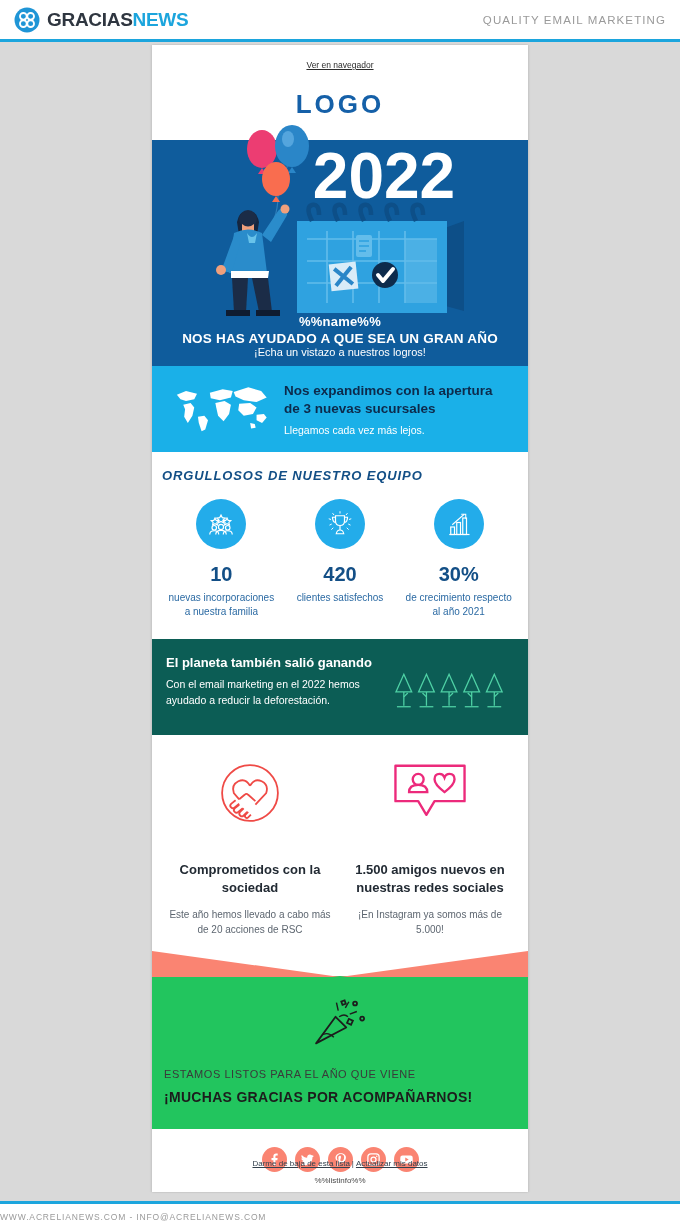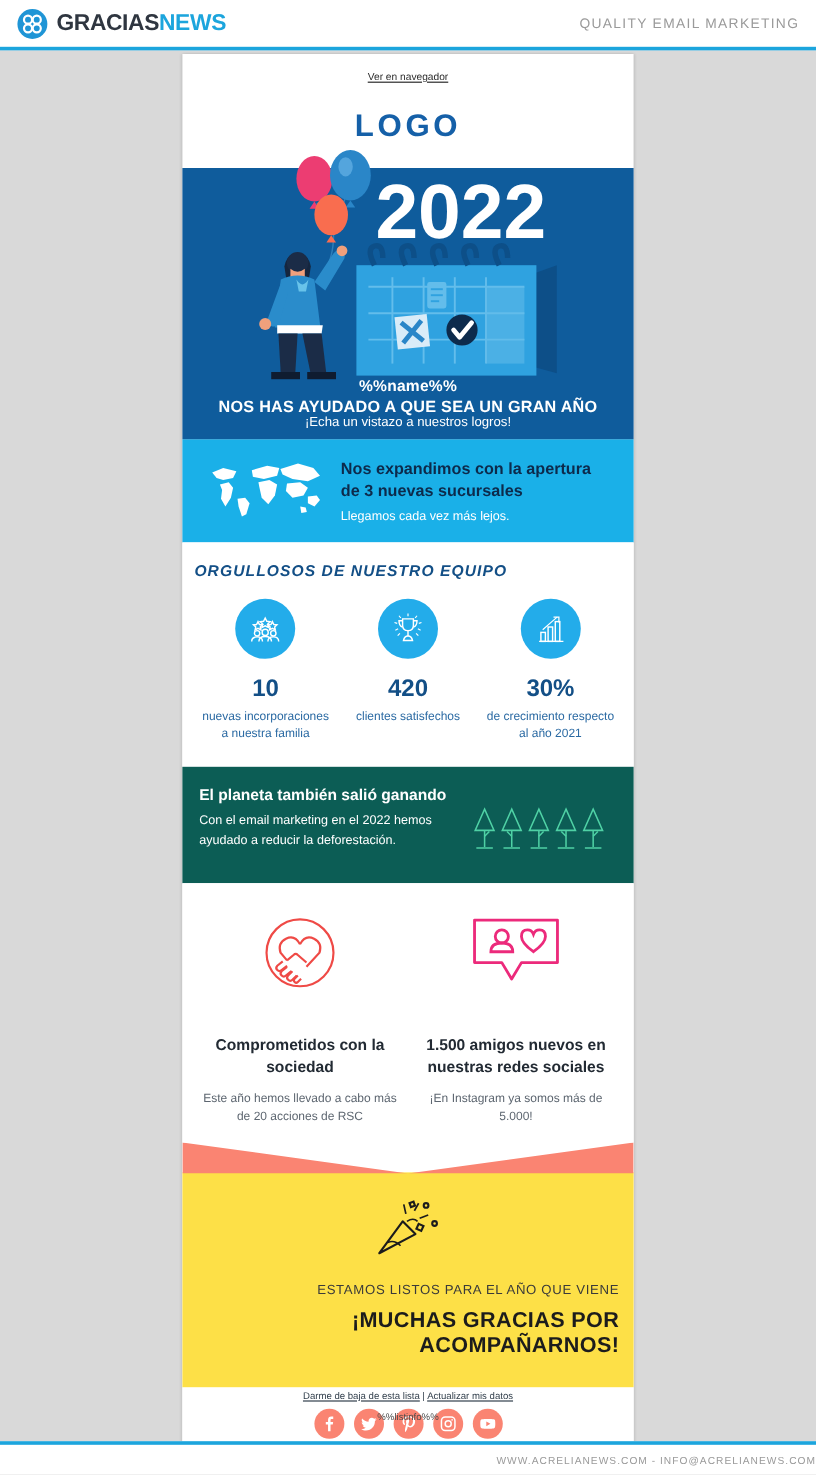--- a/index.html
+++ b/index.html
@@ -186,32 +186,32 @@
   }
   .col-sub {
     font-size: 10px; color: #5d6670;
     line-height: 1.45; margin-top: 12px;
   }
 
   
   .salmon-wrap { position: relative; background: #ffffff; }
   .salmon-notch { display: block; width: 100%; height: 26px; }
   .salmon {
-    background: #fde047;
+    background: #22c55e;
     padding: 16px 12px 24px;
-    text-align: right;
+    text-align: left;
     margin-top: -1px;
   }
   .salmon-icon { height: 62px; display: flex; align-items: center; justify-content: center; }
   .salmon-l1 {
     font-size: 11px; color: #3a3a3a;
     letter-spacing: .55px; margin-top: 14px;
   }
   .salmon-l2 {
-    font-size: 18px; font-weight: bold; color: #1c1c1c;
+    font-size: 14px; font-weight: bold; color: #1c1c1c;
     letter-spacing: .3px; margin-top: 9px;
   }
 
   
   .social {
     background: #ffffff;
     padding: 18px 0 20px;
     display: flex; justify-content: center; gap: 8px;
   }
   .social-btn {
@@ -233,21 +233,21 @@
   .footer-sep { text-decoration: none; padding: 0 2px; }
   .footer-listinfo { font-size: 8px; color: #4a4a4a; margin-top: 8px; }
 
   
   .bottombar {
     position: absolute;
     bottom: 0; left: 0;
     width: 680px; height: 28px;
     background: #ffffff;
     border-top: 3px solid #1ca5dd;
-    display: flex; align-items: center; justify-content: flex-end;
+    display: flex; align-items: center; justify-content: flex-start;
   }
   .bottombar-text {
     font-size: 8.5px; color: #9a9a9a; letter-spacing: .85px;
   }
 </style>
 </head>
 <body>
 
 <div class="page">
 

